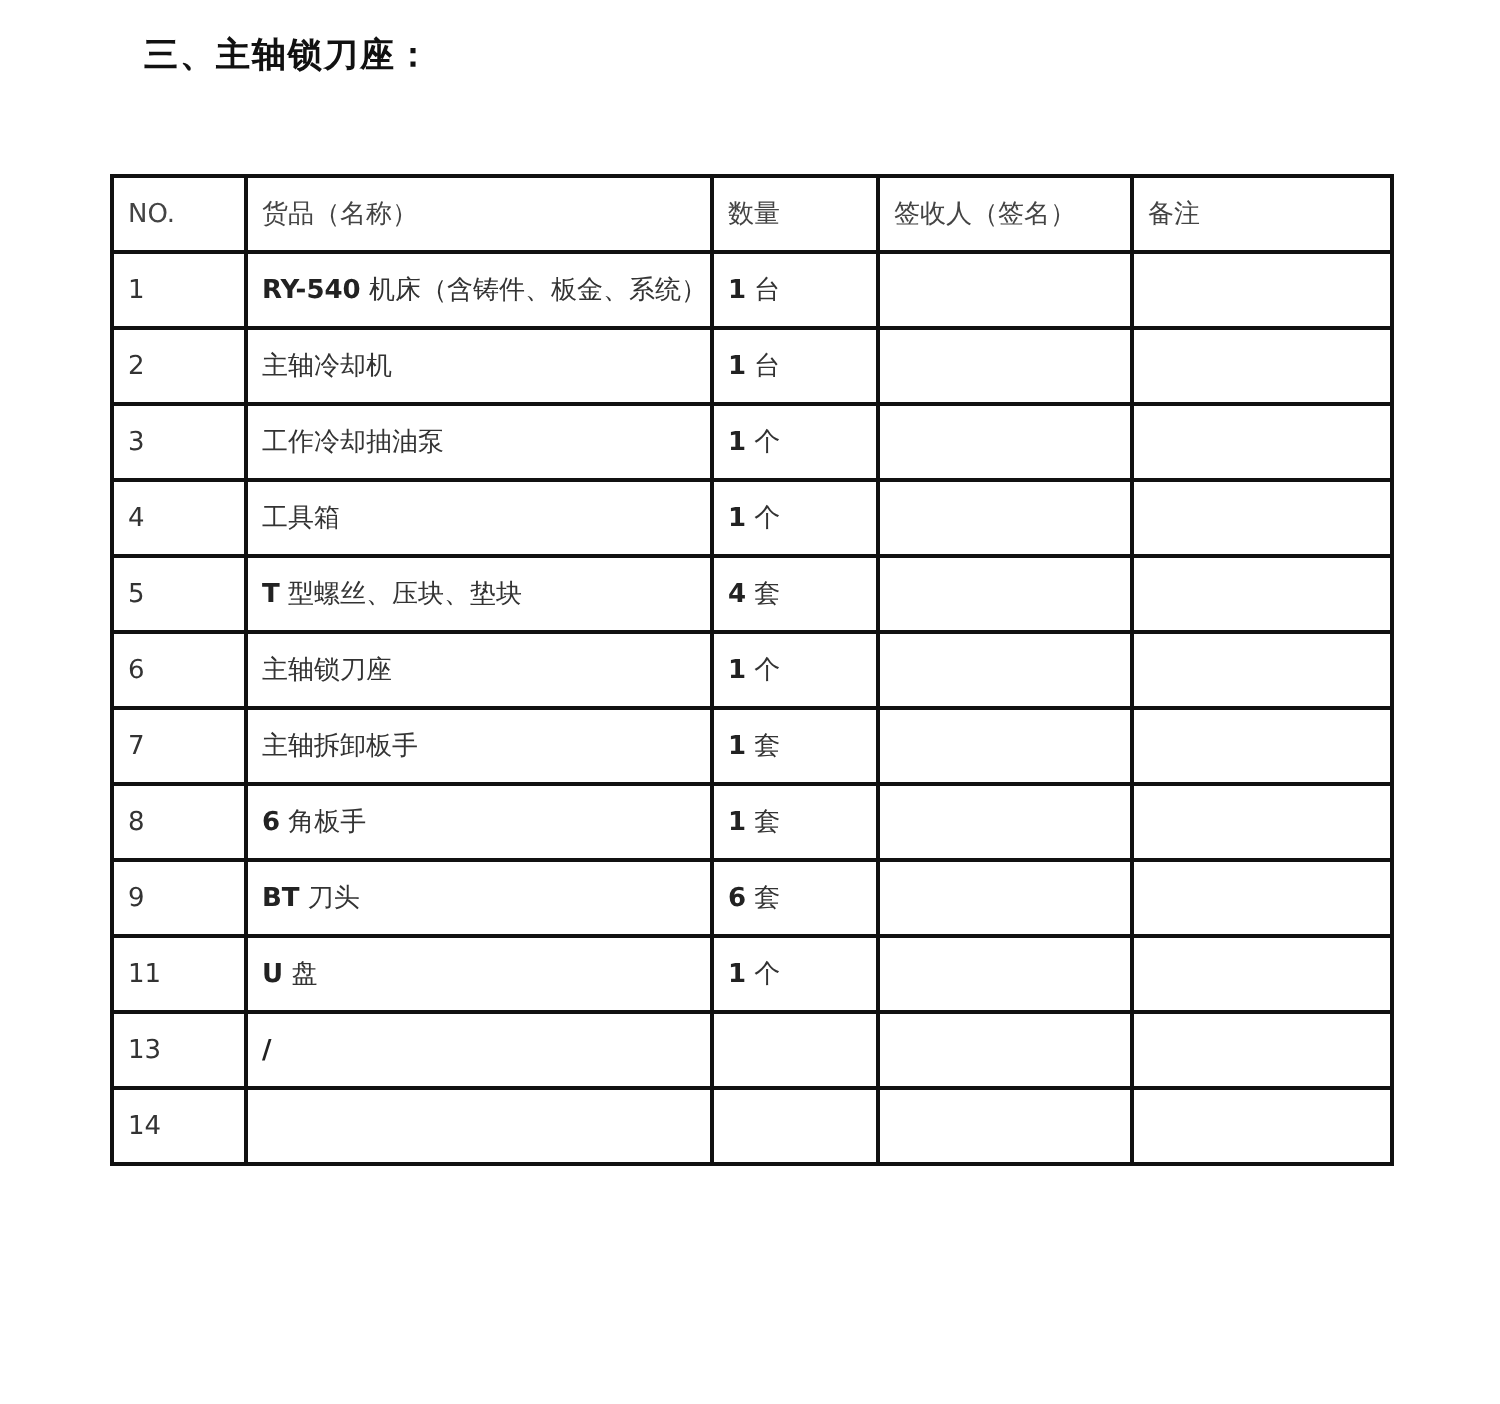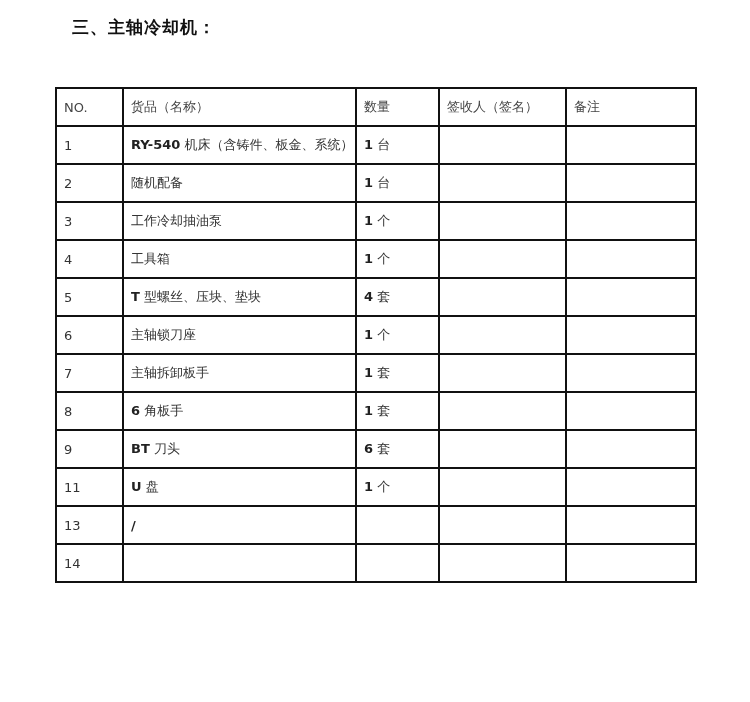--- a/index.html
+++ b/index.html
@@ -13,21 +13,21 @@
                 font-size: 13px; text-align: left; vertical-align: middle; font-weight: normal; color: #333; }
   table.items th { color: #444; }
   .no { font-weight: bold; color: #222; }
   .b { font-weight: bold; color: #222; text-align: center; }
   col.c1 { width: 67px; } col.c2 { width: 233px; } col.c3 { width: 83px; }
   col.c4 { width: 127px; } col.c5 { width: 130px; }
 </style>
 </head>
 <body>
 
-<div class="heading">三、主轴冷却机：</div>
+<div class="heading">三、主轴锁刀座：</div>
 
 <table class="items">
   <colgroup>
       <col class="c1">
       <col class="c2">
       <col class="c3">
       <col class="c4">
       <col class="c5">
     </colgroup>
   <thead>
@@ -42,21 +42,21 @@
   <tbody id="tbody">
       <tr>
         <td class="no">1</td>
         <td><span class="b">RY-540</span><span> 机床（含铸件、板金、系统）</span></td>
         <td><span class="b">1</span><span> 台</span></td>
         <td></td>
         <td></td>
       </tr>
       <tr>
         <td class="no">2</td>
-        <td><span class="b"></span><span>随机配备</span></td>
+        <td><span class="b"></span><span>主轴冷却机</span></td>
         <td><span class="b">1</span><span> 台</span></td>
         <td></td>
         <td></td>
       </tr>
       <tr>
         <td class="no">3</td>
         <td><span class="b"></span><span>工作冷却抽油泵</span></td>
         <td><span class="b">1</span><span> 个</span></td>
         <td></td>
         <td></td>

